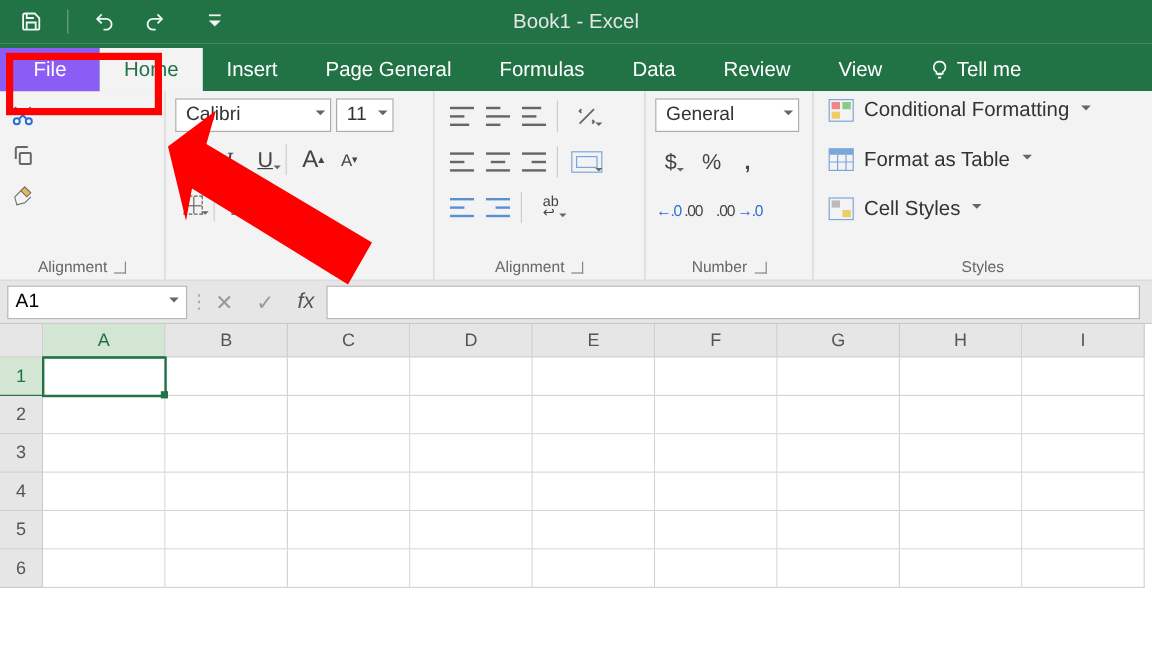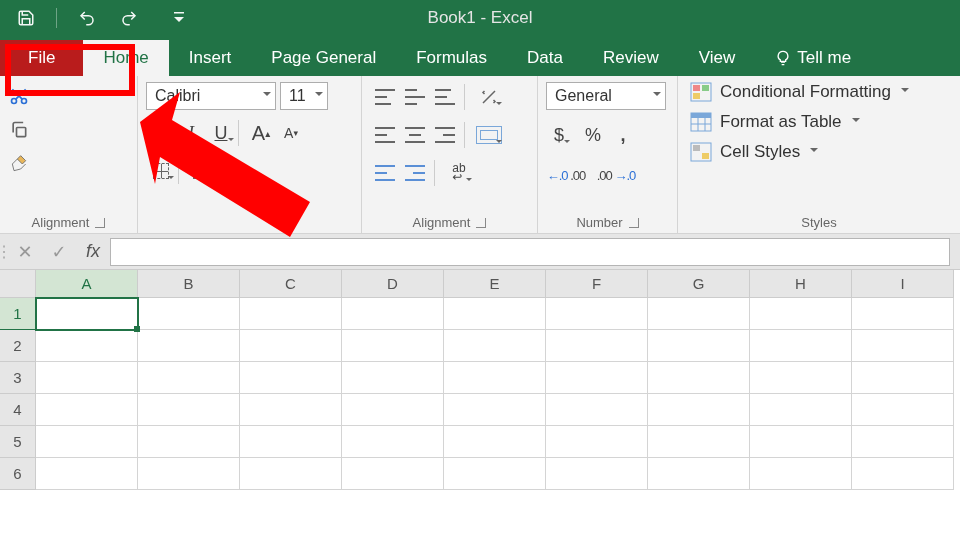--- a/index.html
+++ b/index.html
@@ -8,21 +8,21 @@
   
   .titlebar { background:#217346; height:36px; display:flex; align-items:center; color:#fff; position:relative; }
   .qat { display:flex; align-items:center; gap:18px; padding-left:14px; }
   .qat .icon { width:24px; height:24px; display:flex; align-items:center; justify-content:center; color:#fff; opacity:.95; }
   .qat .sep { width:1px; height:20px; background:rgba(255,255,255,.35); }
   .title { position:absolute; left:50%; transform:translateX(-50%); font-size:17px; color:#e5e5e5; }
 
   
   .tabstrip { background:#217346; height:40px; display:flex; align-items:flex-end; padding-left:0; font-size:17px; color:#fff; }
   .tab { padding:8px 20px 8px 20px; cursor:pointer; white-space:nowrap; }
-  .tab.file { background:#b91c1c; padding-left:28px; padding-right:28px; }
+  .tab.file { background:#8b5cf6; padding-left:28px; padding-right:28px; }
   .tab.active { background:#f3f3f3; color:#217346; }
   .tab.tellme { display:flex; align-items:center; gap:6px; padding-right:0; }
 
   
   .ribbon { background:#f3f3f3; border-bottom:1px solid #d4d4d4; height:158px; display:flex; }
   .group { border-right:1px solid #d4d4d4; display:flex; flex-direction:column; justify-content:space-between; padding:6px 8px 2px 8px; }
   .group-body { display:flex; gap:8px; flex:1; }
   .group-label { font-size:13px; color:#666; text-align:center; padding:3px 0 1px 0; display:flex; justify-content:center; align-items:center; gap:6px;}
   .dialog-launcher { width:10px; height:10px; border:1px solid #888; border-left:none; border-top:none; display:inline-block; }
   .col { display:flex; flex-direction:column; gap:6px; align-items:center; }
@@ -63,21 +63,21 @@
   .merge-icon::before{content:"";position:absolute;inset:3px;border:1px solid #7aa7d9;}
   .indent-icon{width:20px;height:16px;display:flex;flex-direction:column;justify-content:space-between;}
   .indent-icon span{height:2px;background:#5a8fd6;}
 
   
   .num-combo { width:120px; }
   .num-btns{display:flex;gap:10px;font-size:18px;color:#444;align-items:center;}
   .decimal{font-size:13px;letter-spacing:-1px;}
 
   
-  .style-list{display:flex;flex-direction:column;gap:10px;padding-left:4px;}
+  .style-list{display:flex;flex-direction:column;gap:21px;padding-left:4px;}
   .style-row{display:flex;align-items:center;gap:8px;font-size:17px;color:#333;white-space:nowrap;}
   .style-icon{width:22px;height:20px;display:inline-block;}
   .caret { width:0;height:0;border:4px solid transparent;border-top-color:#666; display:inline-block; margin-left:2px; }
 
   
   .fbar { height:36px; background:#e6e6e6; border-bottom:1px solid #ccc; display:flex; align-items:center; }
   .namebox { background:#fff; border:1px solid #b5b5b5; width:150px; height:28px; margin:0 6px; display:flex; align-items:center; padding:0 6px; font-size:16px;}
   .namebox .caret{margin-left:auto;}
   .fx-sep{width:8px;display:flex;justify-content:center;color:#aaa;}
   .fx-btn{width:34px;height:28px;display:flex;align-items:center;justify-content:center;color:#999;font-size:18px;}
@@ -384,20 +384,24 @@
       </div>
     </div>
     <div class="group-label">
       <span>Styles</span>
     </div>
   </div>
 
 </div>
 
 <div class="fbar">
+  <div class="namebox">
+    <span>A1</span>
+    <span class="caret"></span>
+  </div>
   <div class="fx-sep">⋮</div>
   <div class="fx-btn">✕</div>
   <div class="fx-btn">✓</div>
   <div class="fx-btn" style="font-style:italic;color:#555">fx</div>
   <div class="formula-input"></div>
 </div>
 
 <div class="grid">
   <div class="corner"></div>
   <div class="colhdr sel">A</div>

